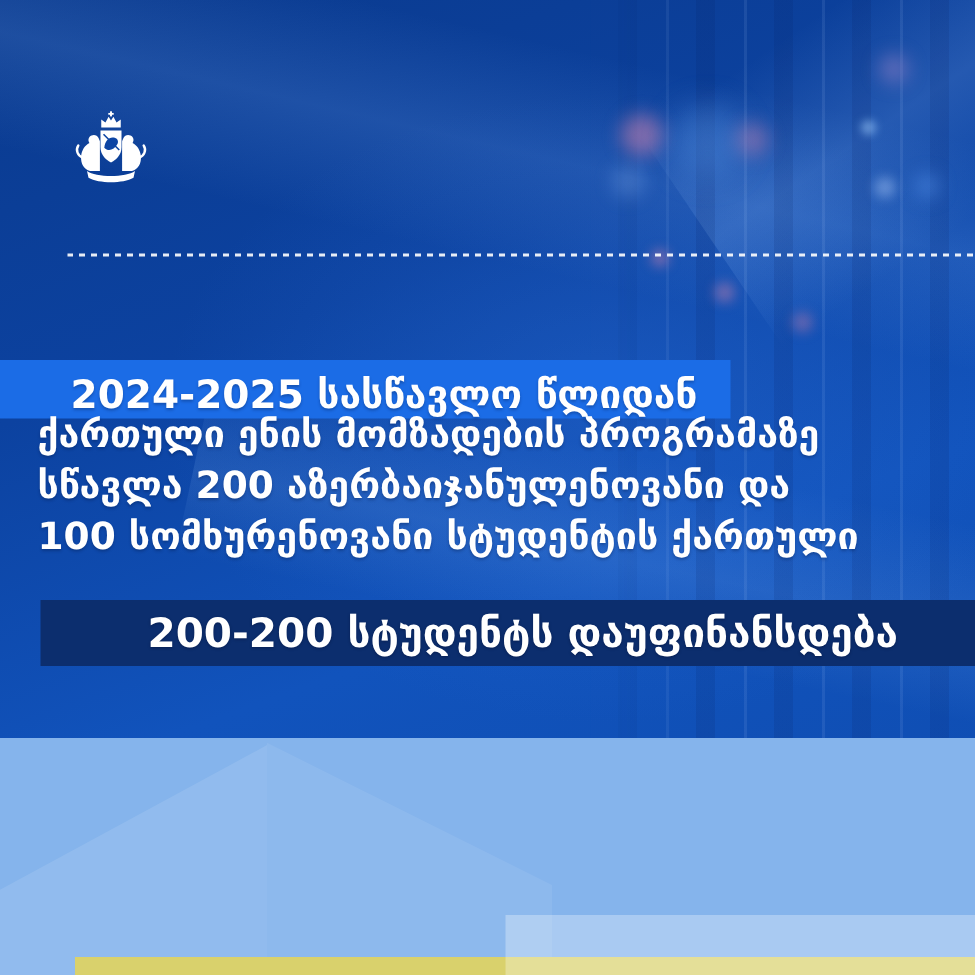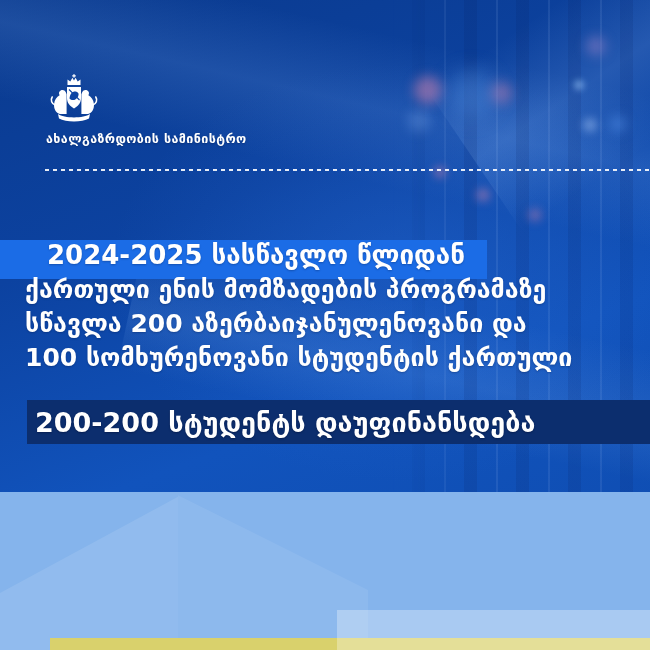--- a/index.html
+++ b/index.html
@@ -39,29 +39,29 @@
   .d11{left:528px;top:208px;width:14px;height:14px;background:rgba(200,125,170,.4);filter:blur(4px);}
   .d12{left:450px;top:538px;width:6px;height:6px;background:rgba(255,255,255,.55);filter:blur(1px);}
   
   .emblem{left:46px;top:74px;width:56px;height:52px;}
   .ministry{left:46px;top:131px;color:#fff;font-size:12.5px;font-weight:bold;
     line-height:15px;letter-spacing:.4px;text-shadow:0 1px 2px rgba(0,20,60,.35);}
   .dashline{left:45px;top:169px;width:605px;height:2px;
     background:repeating-linear-gradient(90deg,rgba(255,255,255,.9) 0 4px,transparent 4px 8px);}
   
   .badge{left:0;top:240px;width:487px;height:39px;background:var(--badge-bg,#1b6ce6);
-    display:flex;align-items:flex-start;box-sizing:border-box;padding-left:47px;
+    display:flex;align-items:flex-end;box-sizing:border-box;padding-left:47px;
     color:#fff;font-size:26px;font-weight:bold;white-space:nowrap;
     text-shadow:0 1px 2px rgba(0,20,60,.3);}
   .lines{left:25px;top:273px;color:#fff;font-size:25px;font-weight:bold;line-height:34px;
     white-space:nowrap;text-shadow:0 1px 2px rgba(0,20,60,.3);}
   .highlight{left:27px;top:400px;width:623px;height:44px;background:var(--highlight-bg,#0c2e6e);
-    display:flex;align-items:center;box-sizing:border-box;padding-left:8px;
+    display:flex;align-items:center;box-sizing:border-box;padding-left:20px;
     color:#fff;font-size:27px;font-weight:bold;white-space:nowrap;
-    text-shadow:0 1px 2px rgba(0,10,40,.4);}
+    text-shadow:0 1px 2px rgba(0,10,40,.4);justify-content:center;}
   
   .footer{left:0;top:492px;width:650px;height:158px;background:var(--footer-bg,#85b4ec);overflow:hidden;}
   .fpoly1{position:absolute;left:0;top:0;width:178px;height:158px;background:rgba(255,255,255,.10);
     clip-path:polygon(100% 3%,100% 100%,0 100%,0 64%);}
   .fpoly2{position:absolute;left:178px;top:0;width:190px;height:158px;background:rgba(255,255,255,.07);
     clip-path:polygon(0 2%,100% 62%,100% 100%,0 100%);}
   .yellow{position:absolute;left:50px;top:146px;width:600px;height:12px;background:var(--accent-yellow,#d9d16c);}
   .band{position:absolute;left:337px;top:118px;width:313px;height:40px;background:rgba(255,255,255,.30);}
 </style>
 </head>
@@ -107,21 +107,20 @@
       <path d="M12 40 C18 44.5 38 44.5 44 40 L43 44.5 C36 48.5 20 48.5 13 44.5 Z"></path>
     </g>
 
     <g fill="#0d45a4">
       <path d="M23.5 24.5 C24 19.5 27 16.8 30.5 17.8 C32.6 18.4 33.2 20.4 32.1 22.4 C30 26.2 26 27.2 23.5 24.5 Z"></path>
     </g>
     <path d="M23 15.5 L33.5 26" stroke="#0d45a4" stroke-width="1.1"></path>
   </svg>
 
   <div class="abs ministry">
-    <div>ახალგაზრდობის სამინისტრო</div>
   </div>
 
   <div class="abs dashline"></div>
 
   <div class="abs badge">
     <span>2024-2025 სასწავლო წლიდან</span>
   </div>
 
   <div class="abs lines">
     <div>ქართული ენის მომზადების პროგრამაზე</div>

